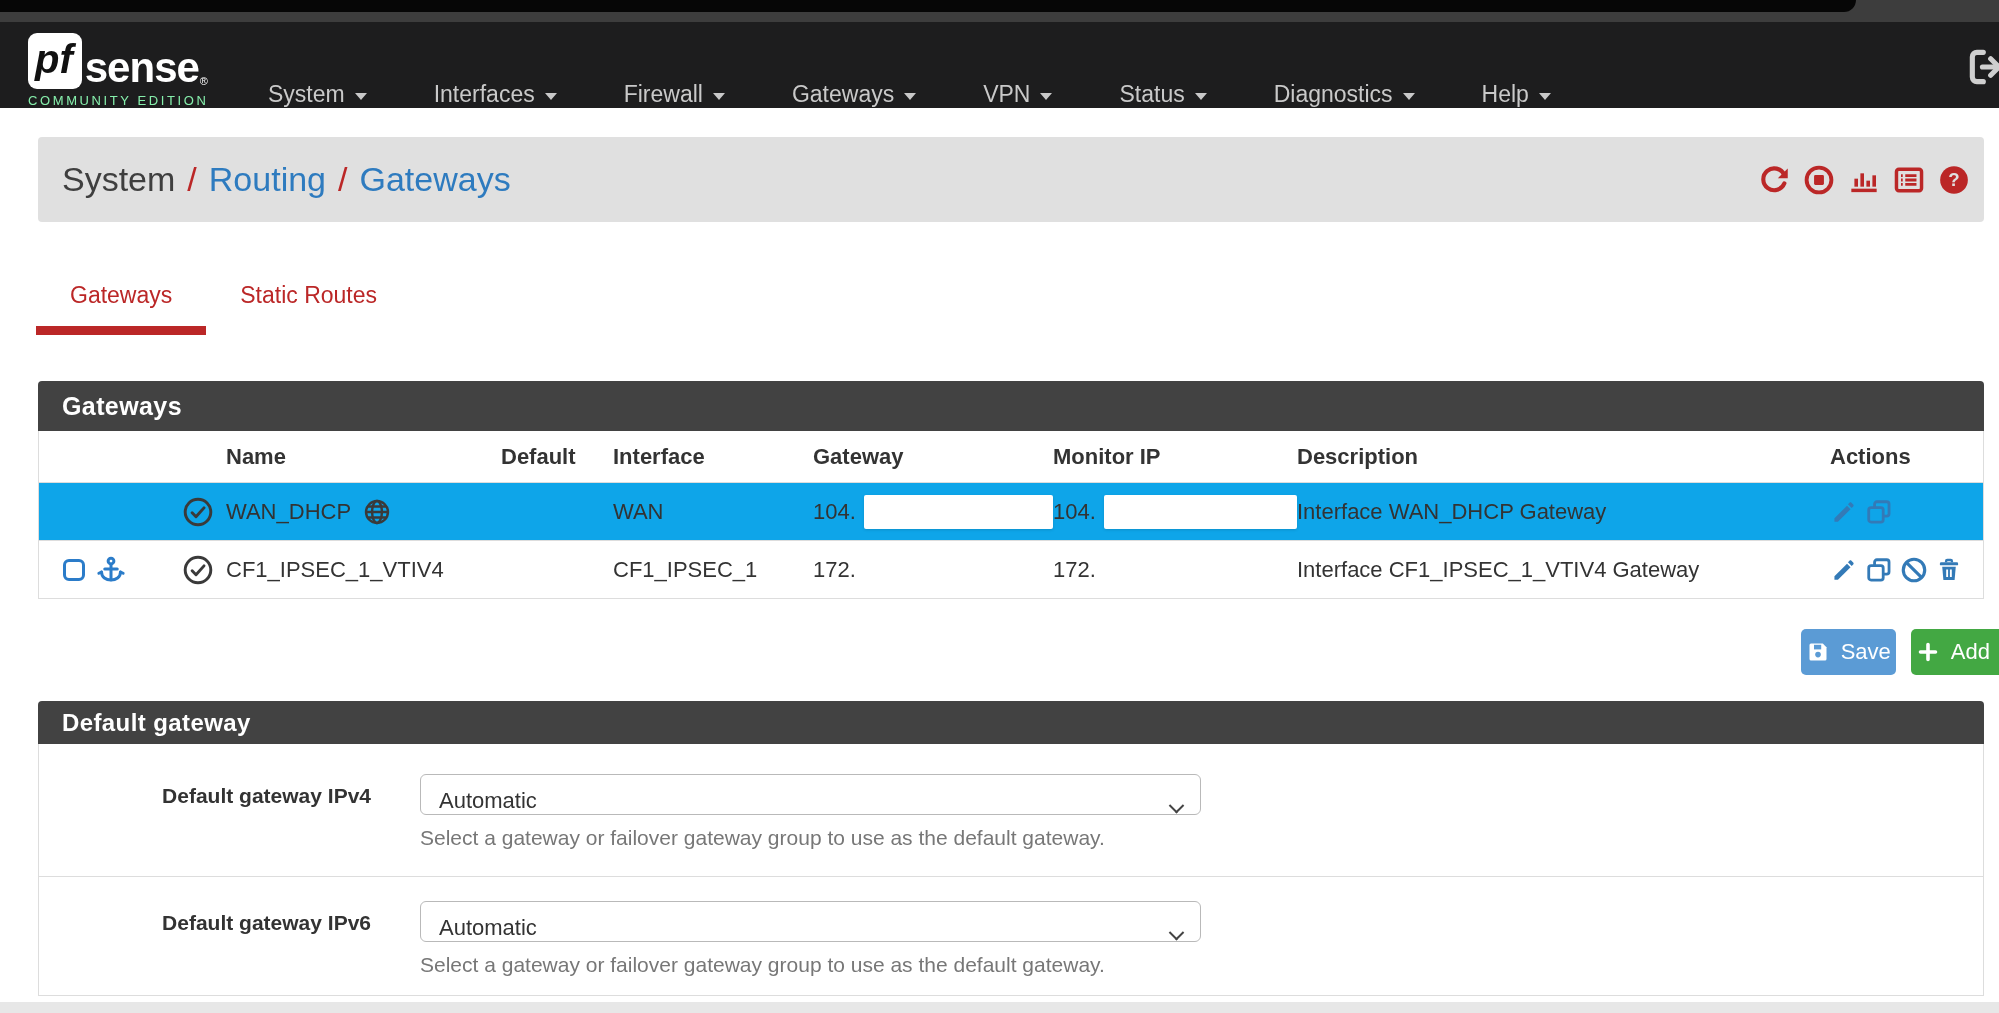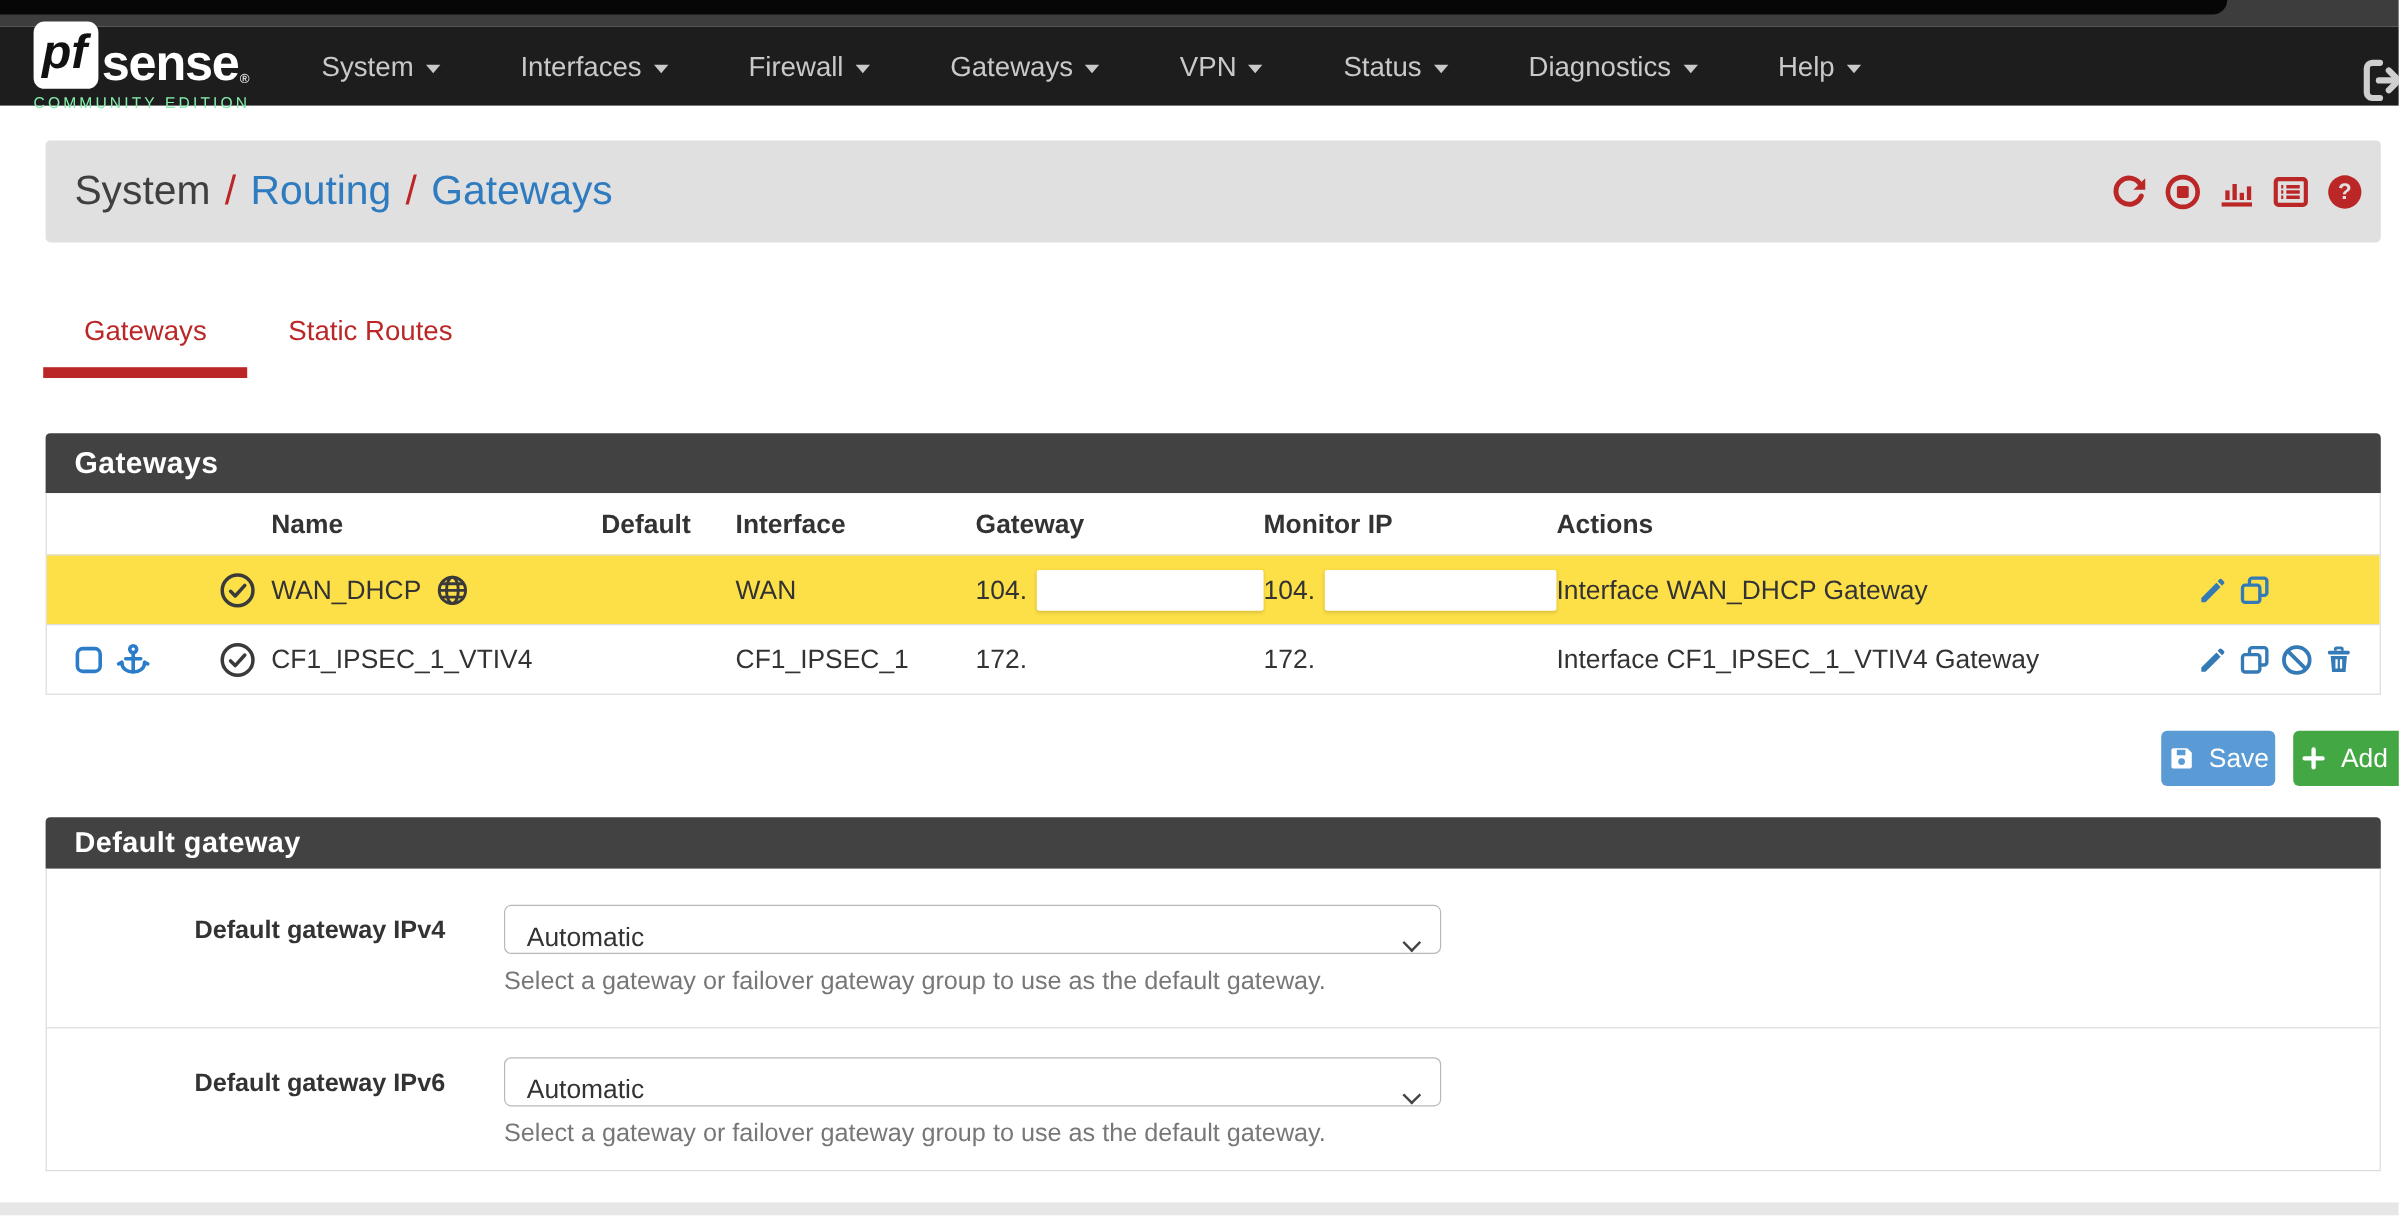--- a/index.html
+++ b/index.html
@@ -9,21 +9,21 @@
   *{box-sizing:border-box}
   html,body{margin:0;padding:0}
   body{
     width:1999px;height:1013px;overflow:hidden;position:relative;
     background:#ffffff;font-family:"Liberation Sans",sans-serif;color:var(--text);
   }
   
   .topstrip{height:22px;background:#3d3d3d;position:relative}
   .winedge{position:absolute;top:0;left:0;width:1856px;height:12px;background:#060606;border-bottom-right-radius:16px}
   
-  .navbar{height:66px;background:#1d1d1e;display:flex;align-items:center;padding-left:28px;position:relative}
+  .navbar{height:86px;background:#1d1d1e;display:flex;align-items:flex-end;padding-left:28px;position:relative}
   .logo{display:flex;flex-direction:column;width:192px;cursor:pointer}
   .logo-line{display:flex;align-items:flex-end}
   .pfbox{background:#ffffff;color:#111;border-radius:9px;font-weight:bold;font-style:italic;font-size:40px;line-height:1;padding:6px 9px 10px 7px}
   .sense{color:#fff;font-weight:bold;font-size:42px;line-height:1;letter-spacing:-1px;margin-left:3px}
   .reg{color:#fff;font-size:11px;align-self:flex-end;margin:0 0 2px 1px}
   .edition{color:#86efac;font-size:13px;letter-spacing:2.6px;margin-top:4px;white-space:nowrap}
   .menu{display:flex;gap:67px;margin-left:48px}
   .menu-item{color:#c9c9c9;font-size:23px;display:flex;align-items:center;white-space:nowrap;cursor:pointer}
   .caret{width:0;height:0;border-left:6px solid transparent;border-right:6px solid transparent;border-top:7px solid #c9c9c9;display:inline-block;margin-left:10px;margin-top:4px}
   .logout{position:absolute;right:-10px;top:23px;color:#cfcfcf}
@@ -44,21 +44,21 @@
   .panel{margin:46px 15px 0 38px;width:1946px}
   .panel2{margin-top:26px}
   .panel-h{height:50px;background:var(--dark);color:#fff;font-size:25px;font-weight:bold;display:flex;align-items:center;
     padding-left:24px;border-radius:4px 4px 0 0;letter-spacing:.4px}
   .panel-h.small{height:43px;font-size:24px}
   .panel-body{background:#fff;border:1px solid var(--border);border-top:none}
   
   .trow{display:grid;grid-template-columns:130px 57px 275px 112px 200px 240px 244px 533px 1fr;
     align-items:center;min-height:58px;font-size:22px;color:var(--text)}
   .thead{font-weight:bold;min-height:51px}
-  .trow.striped{background:#fde047}
+  .trow.striped{background:#0ea5e9}
   .trow.bordered{border-top:1px solid var(--border)}
   .cell{display:flex;align-items:center;gap:8px;white-space:nowrap}
   .cell.cicons{padding-left:24px;gap:11px}
   .cell.cstatus{justify-content:center}
   .statusico{color:#3a3a3a;display:flex}
   .globe{color:#3a3a3a;display:flex;margin-left:4px}
   .bluebox{width:22px;height:22px;border:3px solid #2b7cc9;border-radius:6px;cursor:pointer}
   .anchor{color:#2b7cc9;display:flex}
   .redact{width:208px;height:34px;background:#fff;border-radius:2px;box-shadow:0 1px 3px rgba(0,0,0,.13)}
   .actions{display:flex;gap:7px;color:var(--blue)}
@@ -197,20 +197,21 @@
   <div class="panel-body">
 
     <div class="trow thead">
       <div class="cell"></div>
       <div class="cell"></div>
       <div class="cell">Name</div>
       <div class="cell">Default</div>
       <div class="cell">Interface</div>
       <div class="cell">Gateway</div>
       <div class="cell">Monitor IP</div>
+      <div class="cell">Description</div>
       <div class="cell">Actions</div>
     </div>
 
     <div class="trow striped bordered">
       <div class="cell cicons"></div>
       <div class="cell cstatus">
         <span class="statusico">
           <svg width="32" height="32" viewBox="0 0 24 24" fill="none" stroke="currentColor" stroke-width="2.2" stroke-linecap="round" stroke-linejoin="round">
               <circle cx="12" cy="12" r="9.6"></circle>
               <path d="M7.6 12.6l2.9 2.9 6-6.6"></path>

